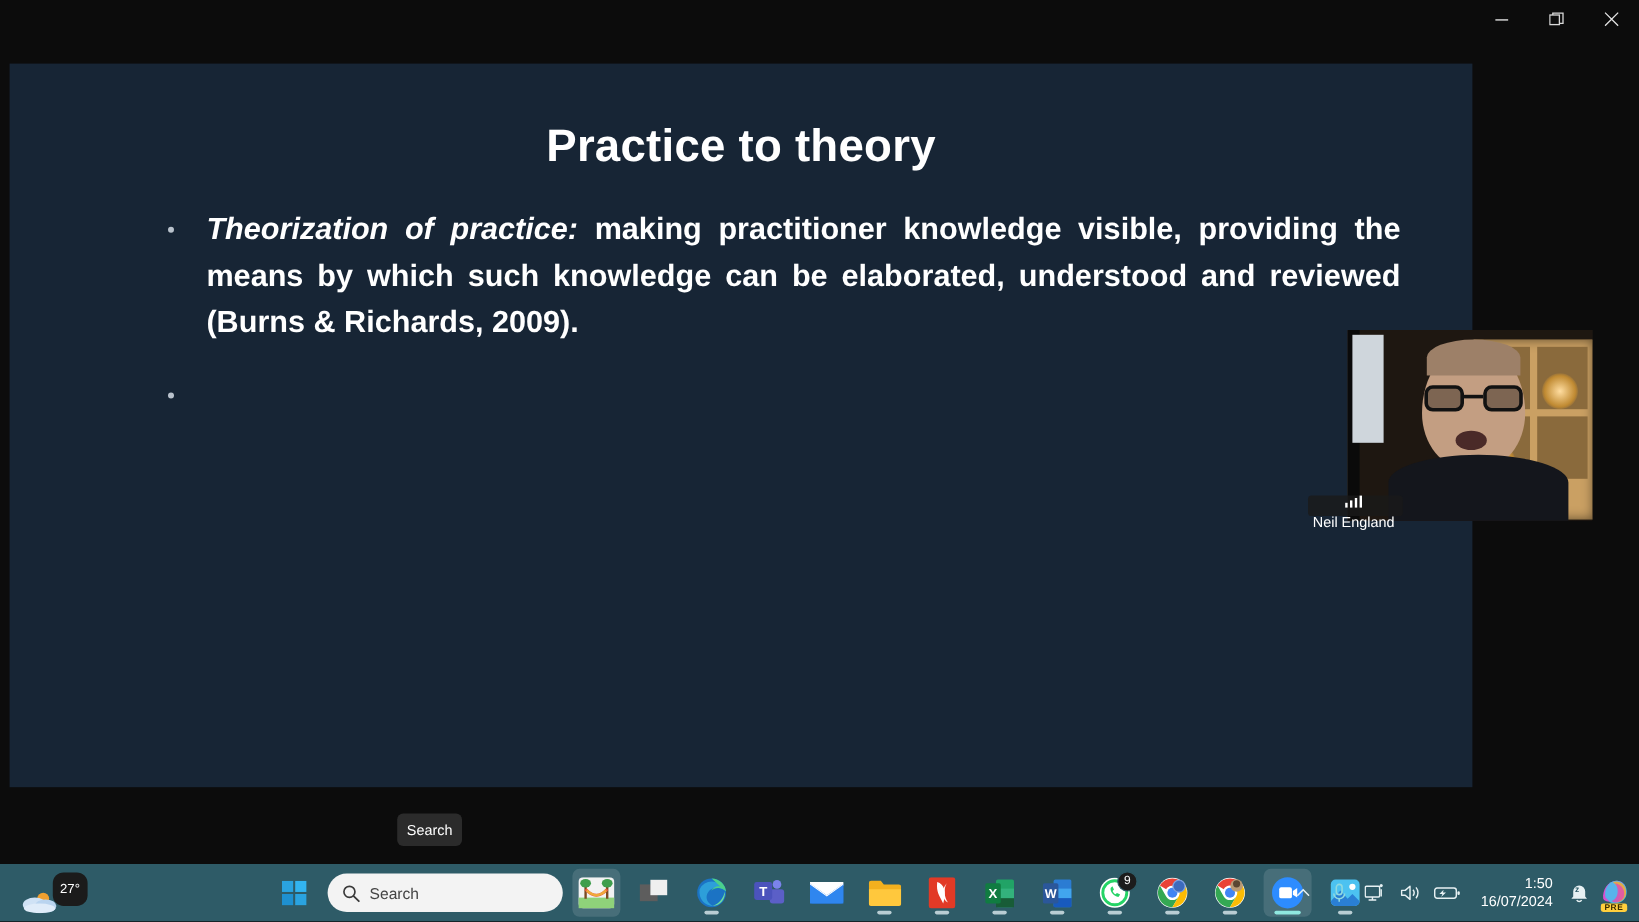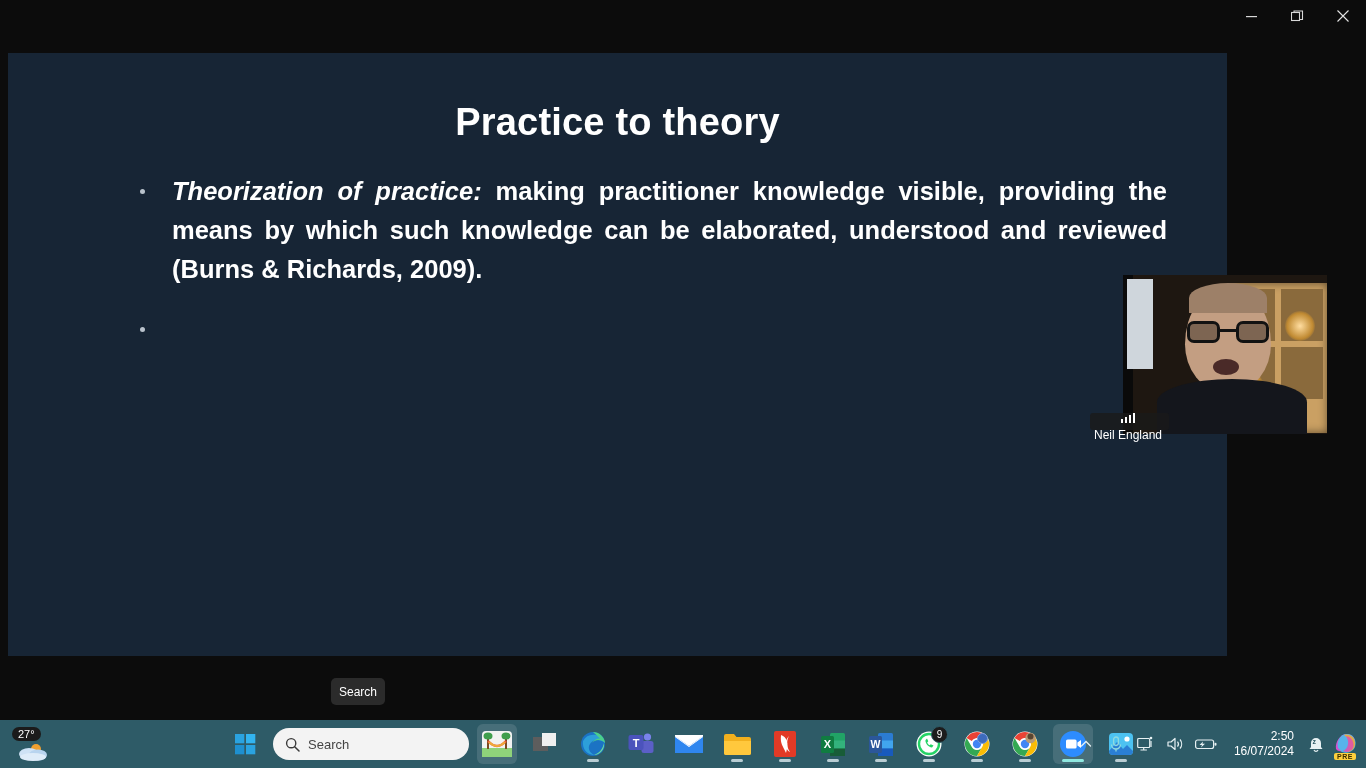--- a/index.html
+++ b/index.html
@@ -121,23 +121,23 @@
   .taskbar {
     position: absolute; left: 0; bottom: 0; width: 1366px; height: 48px;
     background: #2e5b67;
     display: flex; align-items: center;
   }
   .weather {
     position: absolute; left: 8px; top: 5px; width: 60px; height: 38px;
     display: flex; align-items: center;
   }
   .temp-pill {
-    position: absolute; left: 4px; top: 2px;
+    position: absolute; left: 36px; top: 2px;
     background: #1b1b1b; color: #fff; font-size: 11px;
-    border-radius: 9px; padding: 1px 6px;
+    border-radius: 9px; padding: 8px 6px;
   }
   .cloud-ico { position: absolute; left: 8px; top: 16px; width: 34px; height: 20px; }
 
   .tb-center {
     position: absolute; left: 0; top: 0; width: 1366px; height: 48px;
     display: flex; align-items: center; justify-content: center; gap: 8px;
   }
   .tb-item {
     width: 40px; height: 40px; border-radius: 6px;
     display: flex; align-items: center; justify-content: center;
@@ -471,21 +471,21 @@
 
       <div class="tray-ico">
         <svg width="22" height="14" viewBox="0 0 22 14">
           <rect x="0.6" y="3" width="18" height="8.5" rx="2" fill="none" stroke="#e7f1f3" stroke-width="1.2"></rect>
           <rect x="19.5" y="5.8" width="2" height="3" rx="1" fill="#e7f1f3"></rect>
           <path d="M8 4.5 L4.5 8 H7 L6 10.5 L10 6.8 H7.5 Z" fill="#e7f1f3"></path>
         </svg>
       </div>
 
       <div class="clock">
-        <div>2:50</div>
+        <div>1:50</div>
         <div>16/07/2024</div>
       </div>
 
       <div class="tray-ico">
         <svg width="20" height="18" viewBox="0 0 20 18">
           <path d="M5 12 V8 A5 5 0 0 1 15 8 V12 L16.5 14 H3.5 Z" fill="#e7f1f3"></path>
           <path d="M8 15 A2.2 2.2 0 0 0 12 15" fill="none" stroke="#e7f1f3" stroke-width="1.2"></path>
           <text x="6.5" y="8.5" font-family="Liberation Sans, sans-serif" font-size="7" font-weight="bold" fill="#2e5b67">z</text>
         </svg>
       </div>

